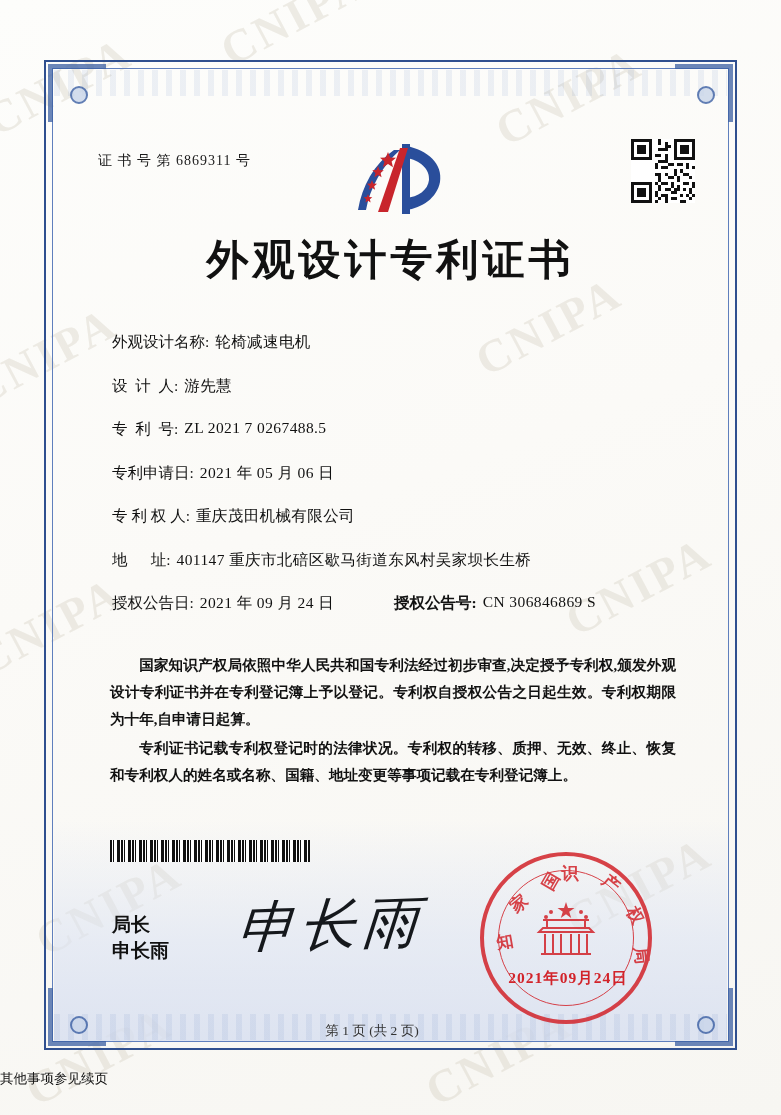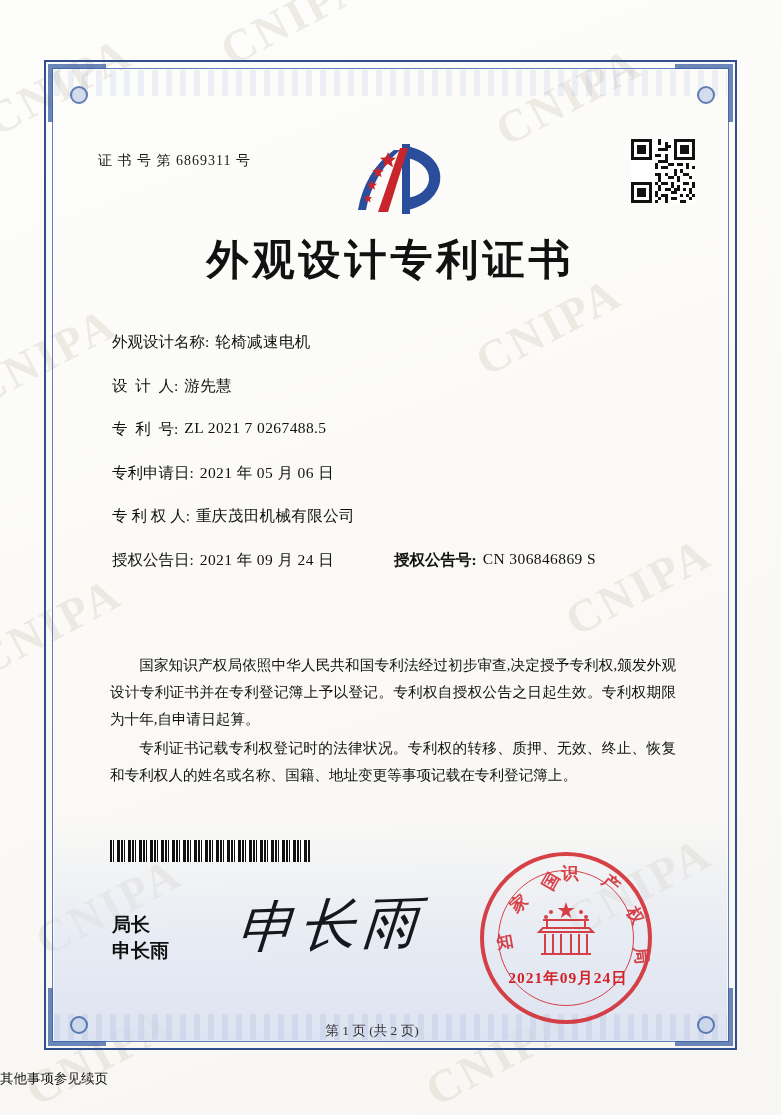--- a/index.html
+++ b/index.html
@@ -141,21 +141,21 @@
 
   
   .paras {
     position:absolute;
     left:110px; top:652px; width:566px;
     font-size:14.6px;
     line-height:27px;
     color:#111;
     text-align:justify;
   }
-  .paras p { margin:0 0 2px 0; text-indent: 2em; }
+  .paras p { margin:0 0 2px 0; text-indent: 2em; font-weight: bold; }
 
   
   .barcode {
     position:absolute;
     left:110px; top:840px;
     width:200px; height:22px;
     background-image: repeating-linear-gradient(90deg,
       #111 0 1.6px, #fff 1.6px 3px,
       #111 3px 4.4px, #fff 4.4px 7.4px,
       #111 7.4px 9.6px, #fff 9.6px 11px);
@@ -364,20 +364,24 @@
       <span class="fvalue">ZL 2021 7 0267488.5</span>
     </div>
     <div class="frow">
       <span class="flabel">专利申请日:</span>
       <span class="fvalue">2021 年 05 月 06 日</span>
     </div>
     <div class="frow">
       <span class="flabel">专 利 权 人:</span>
       <span class="fvalue">重庆茂田机械有限公司</span>
     </div>
+    <div class="frow">
+      <span class="flabel">地      址:</span>
+      <span class="fvalue">401147 重庆市北碚区歇马街道东风村吴家坝长生桥</span>
+    </div>
     <div class="frow dual">
       <span class="flabel">授权公告日:</span>
       <span class="fvalue">2021 年 09 月 24 日</span>
       <span class="flabel sec-label">授权公告号:</span>
       <span class="fvalue">CN 306846869 S</span>
     </div>
   </div>
 
   <div class="paras">
     <p>国家知识产权局依照中华人民共和国专利法经过初步审查,决定授予专利权,颁发外观设计专利证书并在专利登记簿上予以登记。专利权自授权公告之日起生效。专利权期限为十年,自申请日起算。</p>

